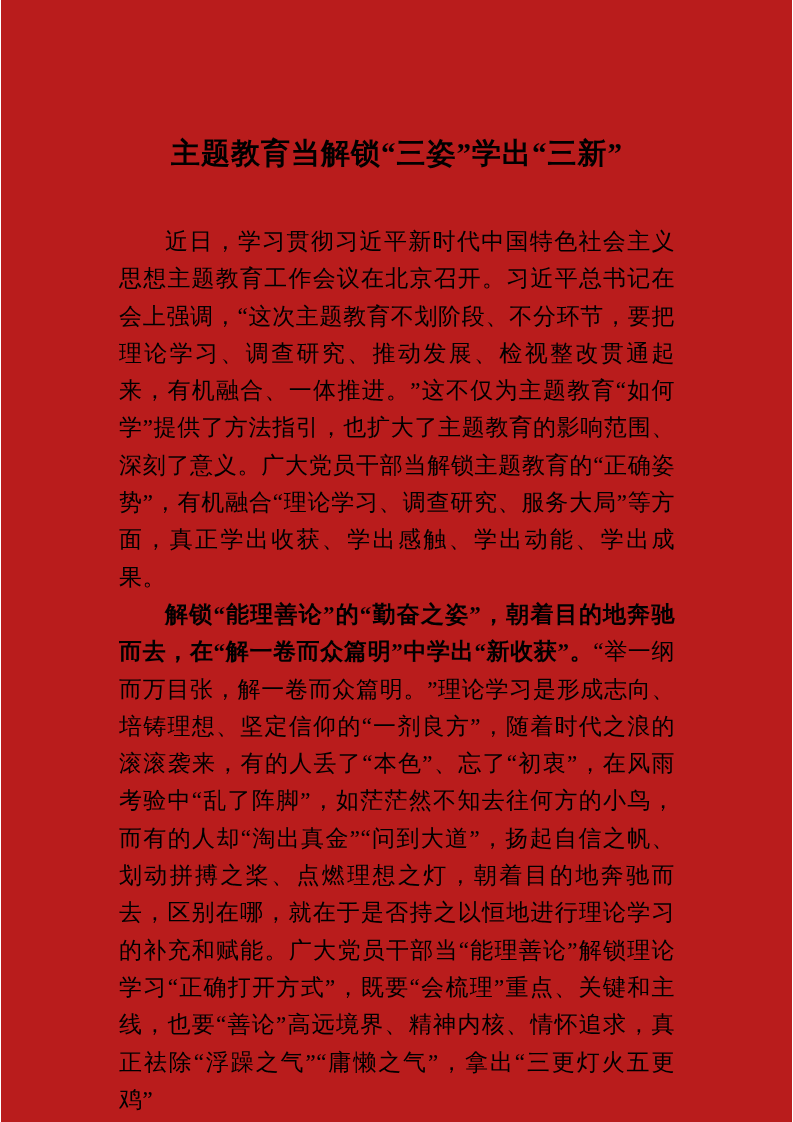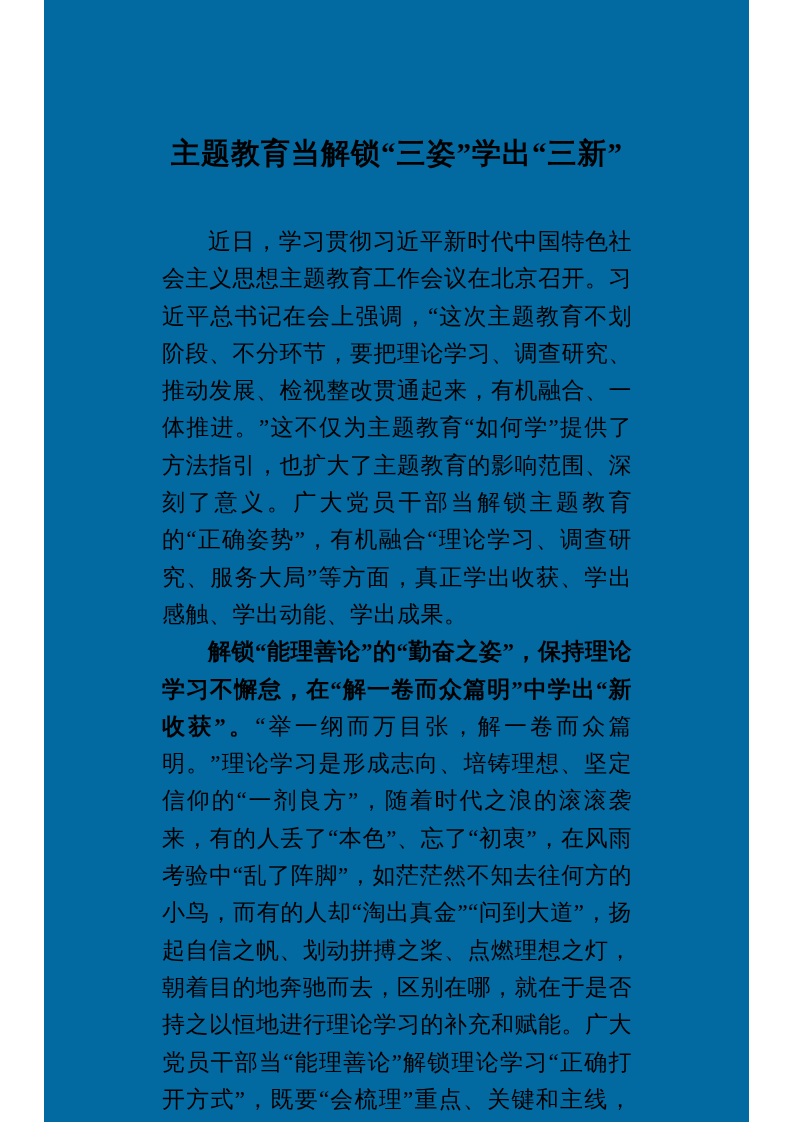--- a/index.html
+++ b/index.html
@@ -2,24 +2,24 @@
 <html><head>
 <meta charset="utf-8">
 <style>
   html, body {
     margin: 0;
     padding: 0;
     background: #ffffff;
   }
   .page {
     position: relative;
-    width: 705px;
+    width: 791px;
     height: 1122px;
     margin: 0 auto;
-    background: #0369a1;
+    background: #b91c1c;
     box-sizing: border-box;
     padding: 133px 117px 0 118px;
     overflow: hidden;
     color: #000000;
     font-family: "Liberation Serif", "DejaVu Serif", serif;
   }
   .doc-title {
     margin: 0 0 50px 0;
     font-size: 29px;
     line-height: 40px;
@@ -42,14 +42,14 @@
   }
 </style>
 </head>
 <body>
 
 <div class="page">
   <h1 class="doc-title">主题教育当解锁“三姿”学出“三新”</h1>
 
   <p class="doc-paragraph"><span>近日，学习贯彻习近平新时代中国特色社会主义思想主题教育工作会议在北京召开。习近平总书记在会上强调，“这次主题教育不划阶段、不分环节，要把理论学习、调查研究、推动发展、检视整改贯通起来，有机融合、一体推进。”这不仅为主题教育“如何学”提供了方法指引，也扩大了主题教育的影响范围、深刻了意义。广大党员干部当解锁主题教育的“正确姿势”，有机融合“理论学习、调查研究、服务大局”等方面，真正学出收获、学出感触、学出动能、学出成果。</span></p>
 
-  <p class="doc-paragraph"><span class="lead-bold">解锁“能理善论”的“勤奋之姿”，保持理论学习不懈怠，在“解一卷而众篇明”中学出“新收获”。</span><span>“举一纲而万目张，解一卷而众篇明。”理论学习是形成志向、培铸理想、坚定信仰的“一剂良方”，随着时代之浪的滚滚袭来，有的人丢了“本色”、忘了“初衷”，在风雨考验中“乱了阵脚”，如茫茫然不知去往何方的小鸟，而有的人却“淘出真金”“问到大道”，扬起自信之帆、划动拼搏之桨、点燃理想之灯，朝着目的地奔驰而去，区别在哪，就在于是否持之以恒地进行理论学习的补充和赋能。广大党员干部当“能理善论”解锁理论学习“正确打开方式”，既要“会梳理”重点、关键和主线，也要“善论”高远境界、精神内核、情怀追求，真正祛除“浮躁之气”“庸懒之气”，拿出“三更灯火五更鸡”</span></p>
+  <p class="doc-paragraph"><span class="lead-bold">解锁“能理善论”的“勤奋之姿”，朝着目的地奔驰而去，在“解一卷而众篇明”中学出“新收获”。</span><span>“举一纲而万目张，解一卷而众篇明。”理论学习是形成志向、培铸理想、坚定信仰的“一剂良方”，随着时代之浪的滚滚袭来，有的人丢了“本色”、忘了“初衷”，在风雨考验中“乱了阵脚”，如茫茫然不知去往何方的小鸟，而有的人却“淘出真金”“问到大道”，扬起自信之帆、划动拼搏之桨、点燃理想之灯，朝着目的地奔驰而去，区别在哪，就在于是否持之以恒地进行理论学习的补充和赋能。广大党员干部当“能理善论”解锁理论学习“正确打开方式”，既要“会梳理”重点、关键和主线，也要“善论”高远境界、精神内核、情怀追求，真正祛除“浮躁之气”“庸懒之气”，拿出“三更灯火五更鸡”</span></p>
 </div>
 
 </body></html>

